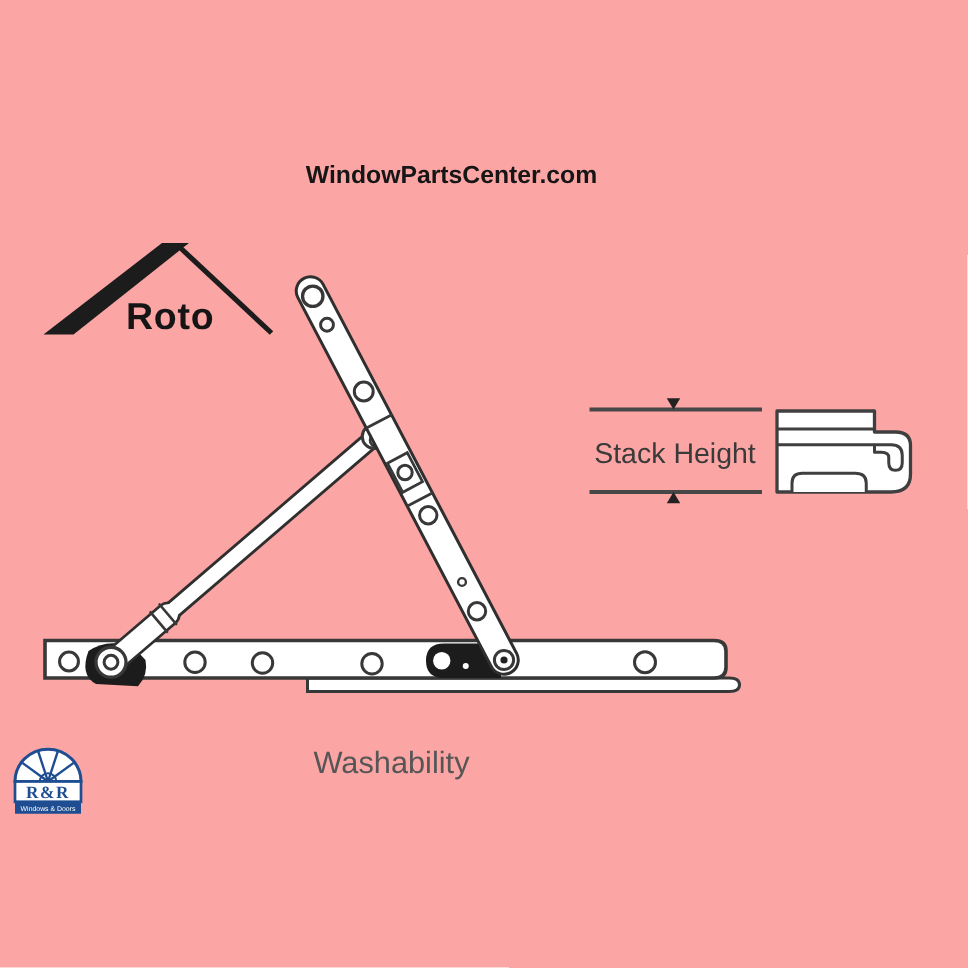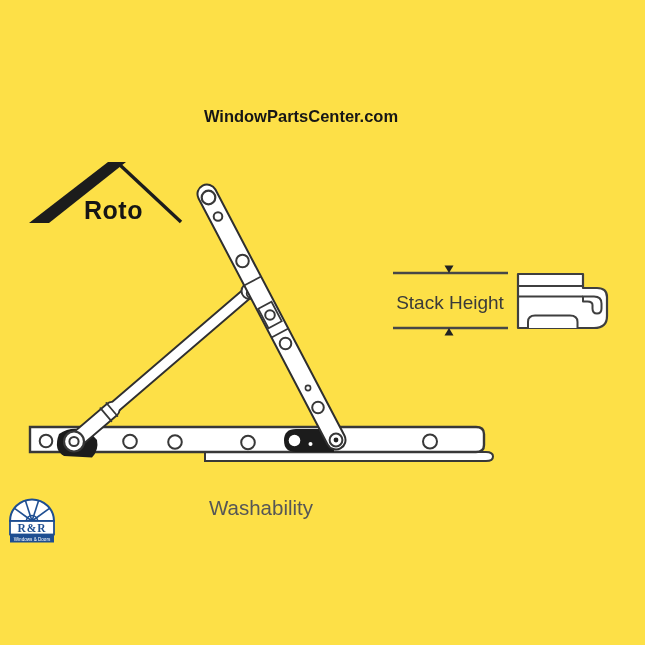--- a/index.html
+++ b/index.html
@@ -1,19 +1,19 @@
 <!DOCTYPE html>
 <html><head>
 <meta charset="utf-8">
 <style>
   html,body{margin:0;padding:0;background:#ffffff;}
   .stage{
     position:relative;
     width:645px;height:645px;
-    background:#fde047;
+    background:#fca5a5;
     font-family:"Liberation Sans", sans-serif;
     overflow:hidden;
   }
   svg{position:absolute;left:0;top:0;}
   text{font-family:"Liberation Sans", sans-serif;}
   .serif{font-family:"Liberation Serif", serif;}
 </style>
 </head>
 <body>
 

